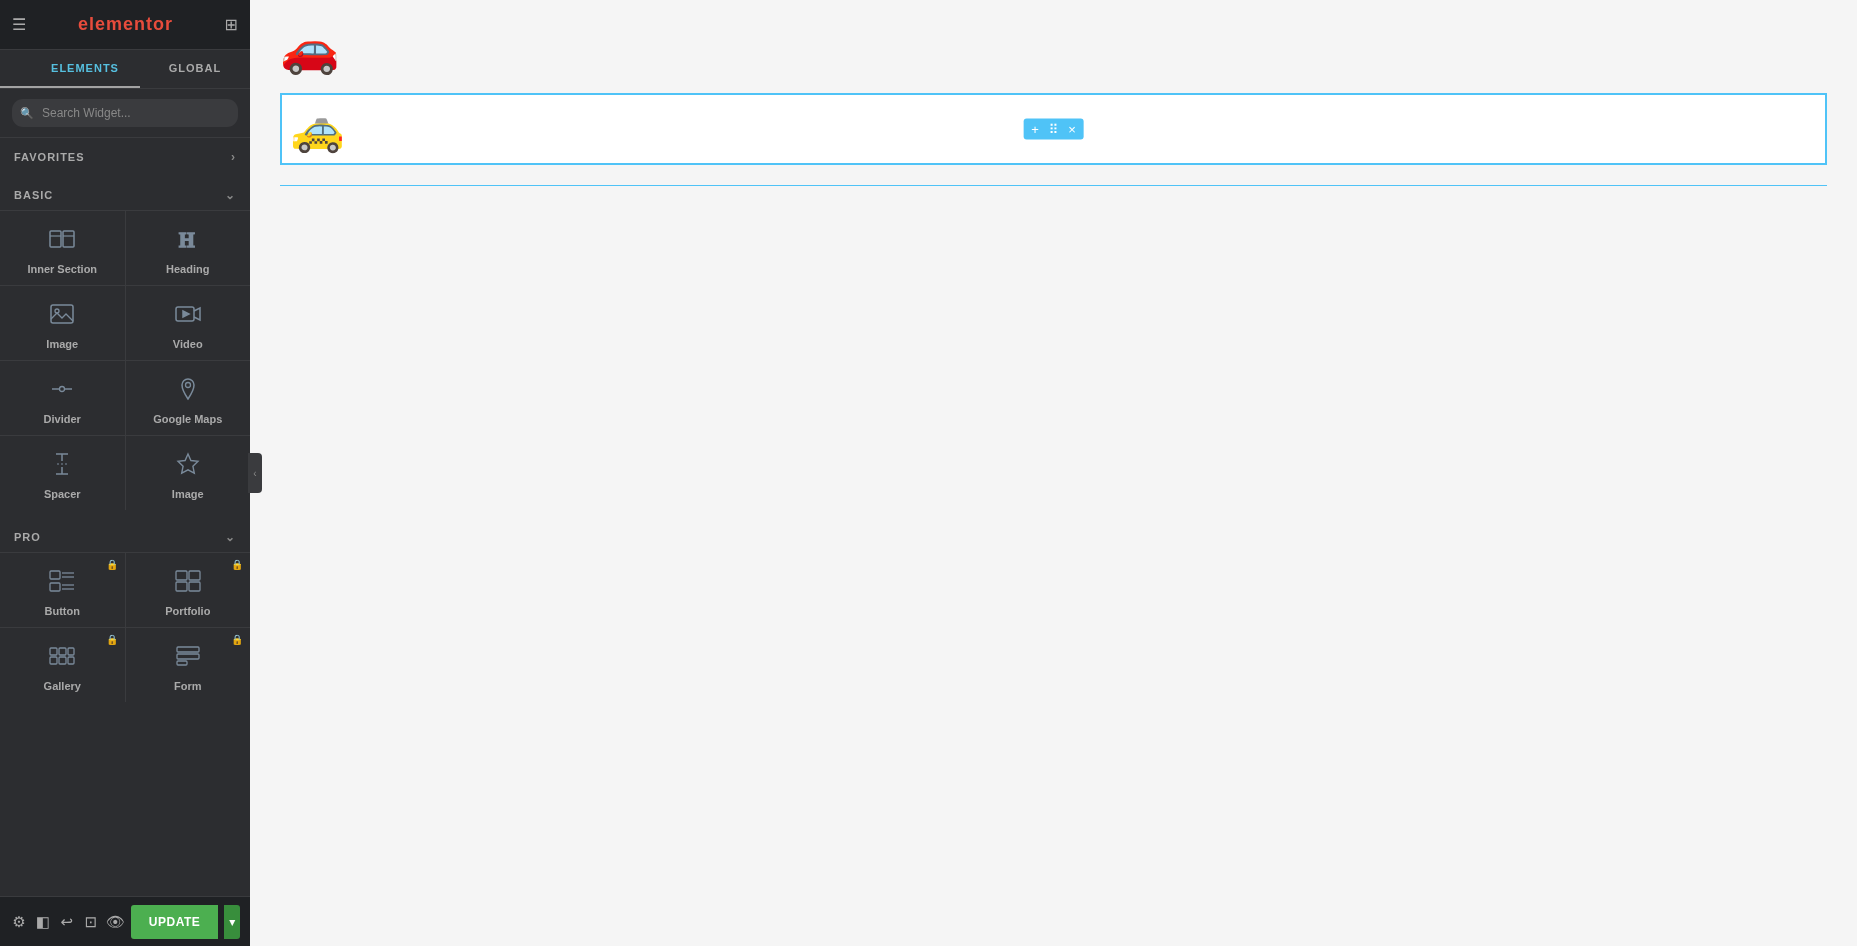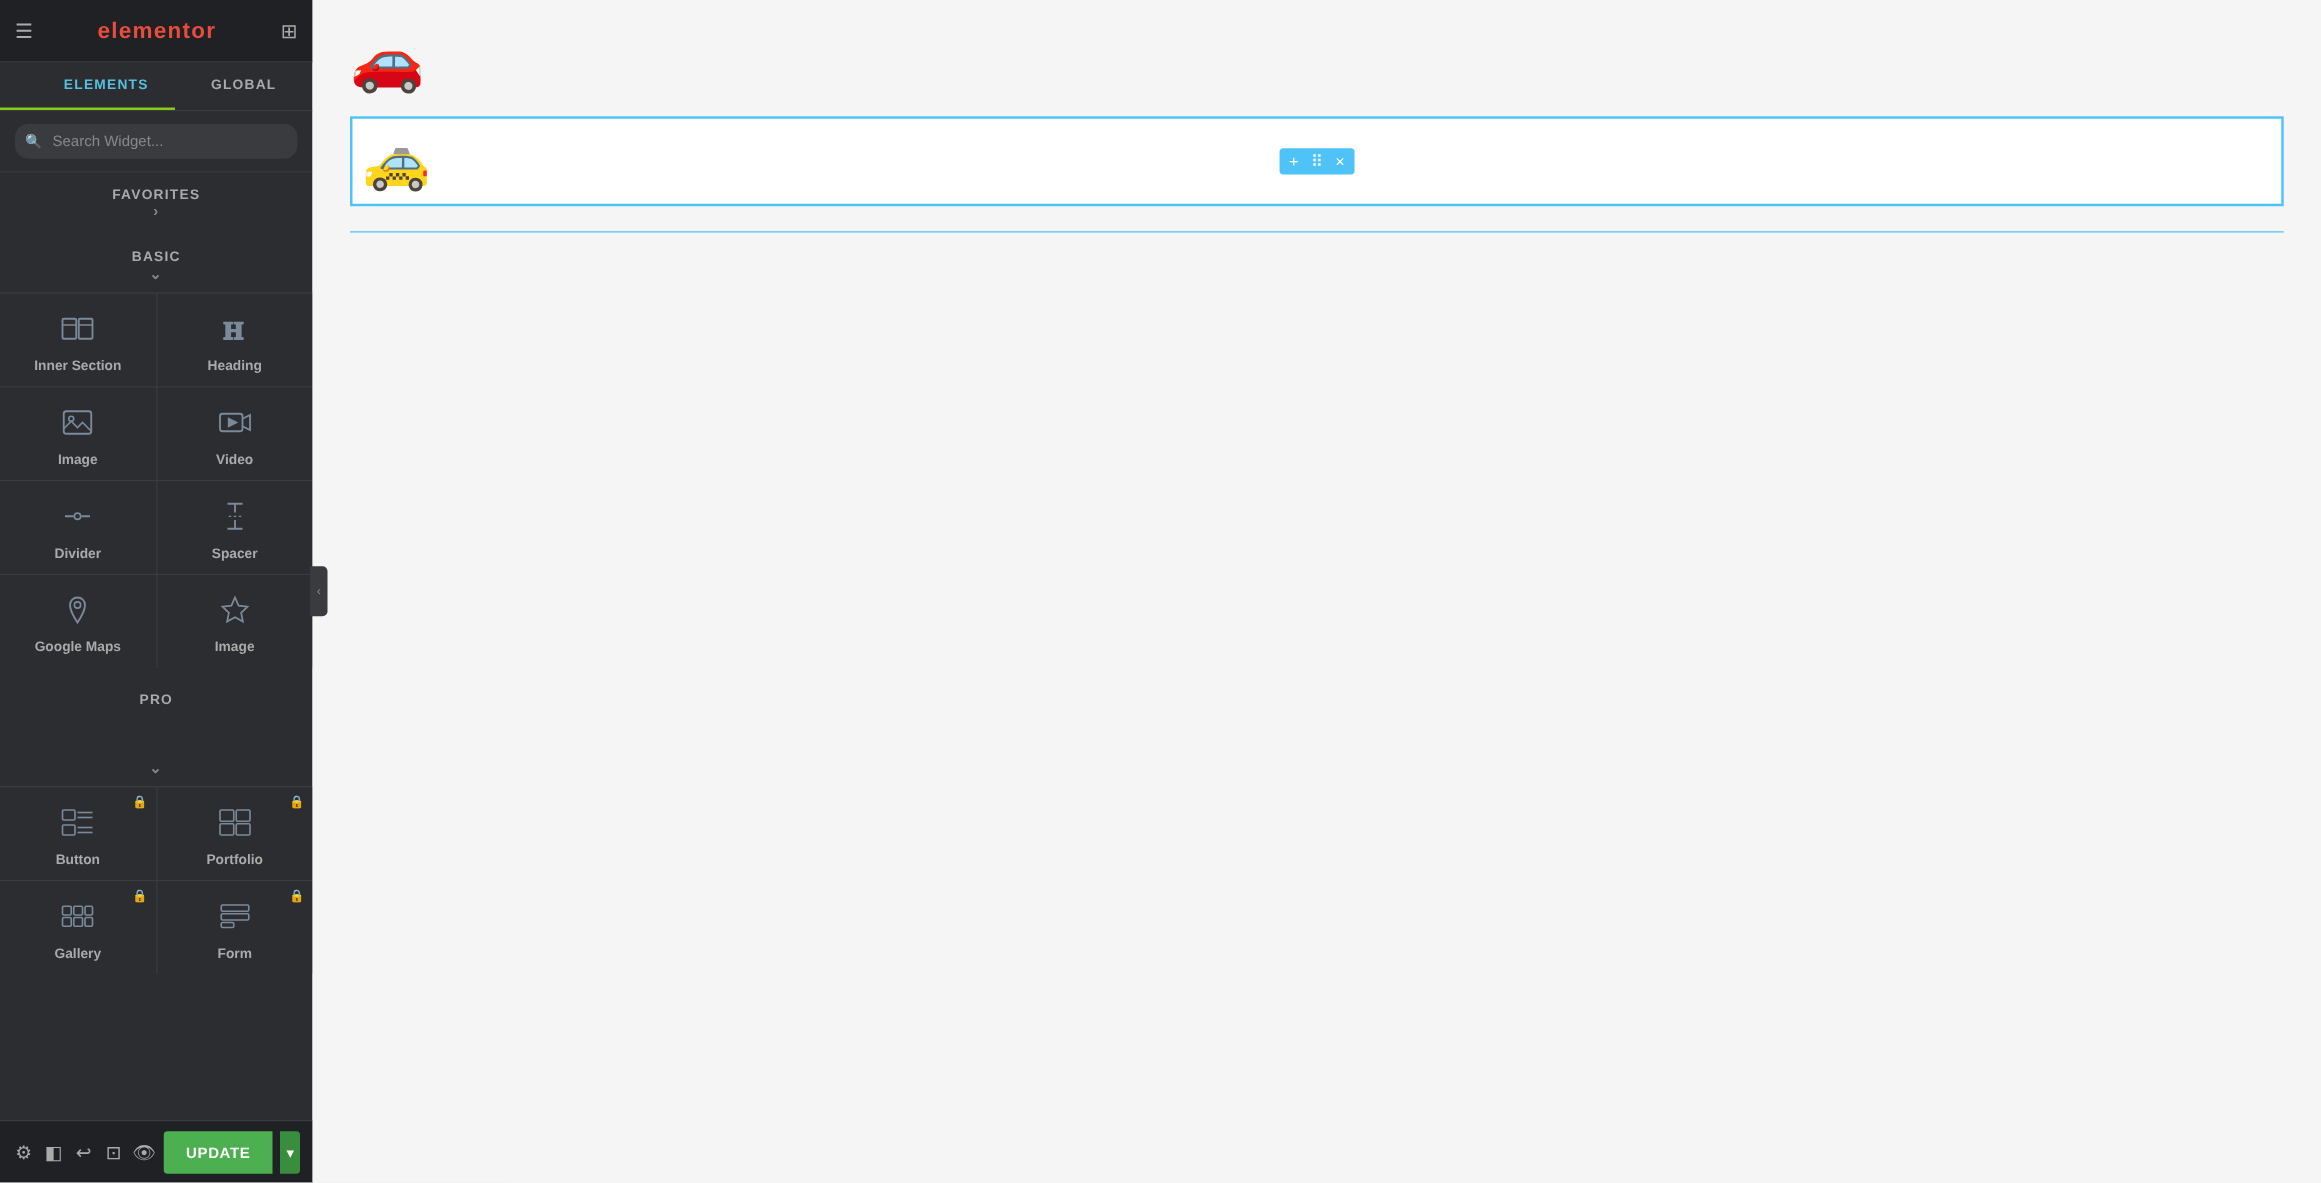--- a/index.html
+++ b/index.html
@@ -54,21 +54,21 @@
       font-weight: 600;
       letter-spacing: 1px;
       color: #aaa;
       cursor: pointer;
       text-transform: uppercase;
       border-bottom: 2px solid transparent;
     }
 
     .sidebar-tab.active {
       color: #56c0e0;
-      border-bottom: 2px solid #84cc16;
+      border-bottom: 2px solid #a3a3a3;
       padding-left: 30px;
     }
 
     
     .sidebar-search {
       padding: 10px 12px;
       border-bottom: 1px solid #3a3b3e;
     }
 
     .sidebar-search input {
@@ -107,21 +107,20 @@
       display: flex;
       justify-content: space-between;
       align-items: center;
       padding: 8px 14px;
       font-size: 11px;
       font-weight: 700;
       letter-spacing: 1px;
       color: #aaa;
       text-transform: uppercase;
       cursor: pointer;
-      flex-direction: column;
     }
 
     .section-header .chevron {
       font-size: 12px;
       color: #888;
     }
 
     .widget-grid {
       display: grid;
       grid-template-columns: 1fr 1fr;
@@ -417,38 +416,38 @@
               <circle cx="14" cy="14" r="2.5" stroke="#7a8a9a" stroke-width="1.3" fill="none"></circle>
               <line x1="17" y1="14" x2="24" y2="14" stroke="#7a8a9a" stroke-width="1.5"></line>
             </svg>
           </div>
           <span class="widget-label">Divider</span>
         </div>
 
         <div class="widget-item">
           <div class="widget-icon">
             <svg class="svg-icon" viewBox="0 0 28 28">
+              <path d="M14 4C10.7 4 8 6.7 8 10c0 5 6 14 6 14s6-9 6-14c0-3.3-2.7-6-6-6z" stroke="#7a8a9a" stroke-width="1.5" fill="none"></path>
+              <circle cx="14" cy="10" r="2.5" stroke="#7a8a9a" stroke-width="1.3" fill="none"></circle>
+            </svg>
+          </div>
+          <span class="widget-label">Google Maps</span>
+        </div>
+
+        <div class="widget-item">
+          <div class="widget-icon">
+            <svg class="svg-icon" viewBox="0 0 28 28">
               <line x1="14" y1="4" x2="14" y2="11" stroke="#7a8a9a" stroke-width="1.5"></line>
               <line x1="14" y1="17" x2="14" y2="24" stroke="#7a8a9a" stroke-width="1.5"></line>
               <line x1="8" y1="4" x2="20" y2="4" stroke="#7a8a9a" stroke-width="1.5"></line>
               <line x1="8" y1="24" x2="20" y2="24" stroke="#7a8a9a" stroke-width="1.5"></line>
               <line x1="9" y1="14" x2="19" y2="14" stroke="#7a8a9a" stroke-width="1" stroke-dasharray="2,2"></line>
             </svg>
           </div>
           <span class="widget-label">Spacer</span>
-        </div>
-
-        <div class="widget-item">
-          <div class="widget-icon">
-            <svg class="svg-icon" viewBox="0 0 28 28">
-              <path d="M14 4C10.7 4 8 6.7 8 10c0 5 6 14 6 14s6-9 6-14c0-3.3-2.7-6-6-6z" stroke="#7a8a9a" stroke-width="1.5" fill="none"></path>
-              <circle cx="14" cy="10" r="2.5" stroke="#7a8a9a" stroke-width="1.3" fill="none"></circle>
-            </svg>
-          </div>
-          <span class="widget-label">Google Maps</span>
         </div>
 
         <div class="widget-item">
           <div class="widget-icon">
             <svg class="svg-icon" viewBox="0 0 28 28">
               <polygon points="14,4 16.9,10.5 24,11.3 18.9,16.2 20.3,23.2 14,19.8 7.7,23.2 9.1,16.2 4,11.3 11.1,10.5" stroke="#7a8a9a" stroke-width="1.4" fill="none"></polygon>
             </svg>
           </div>
           <span class="widget-label">Image</span>
         </div>

